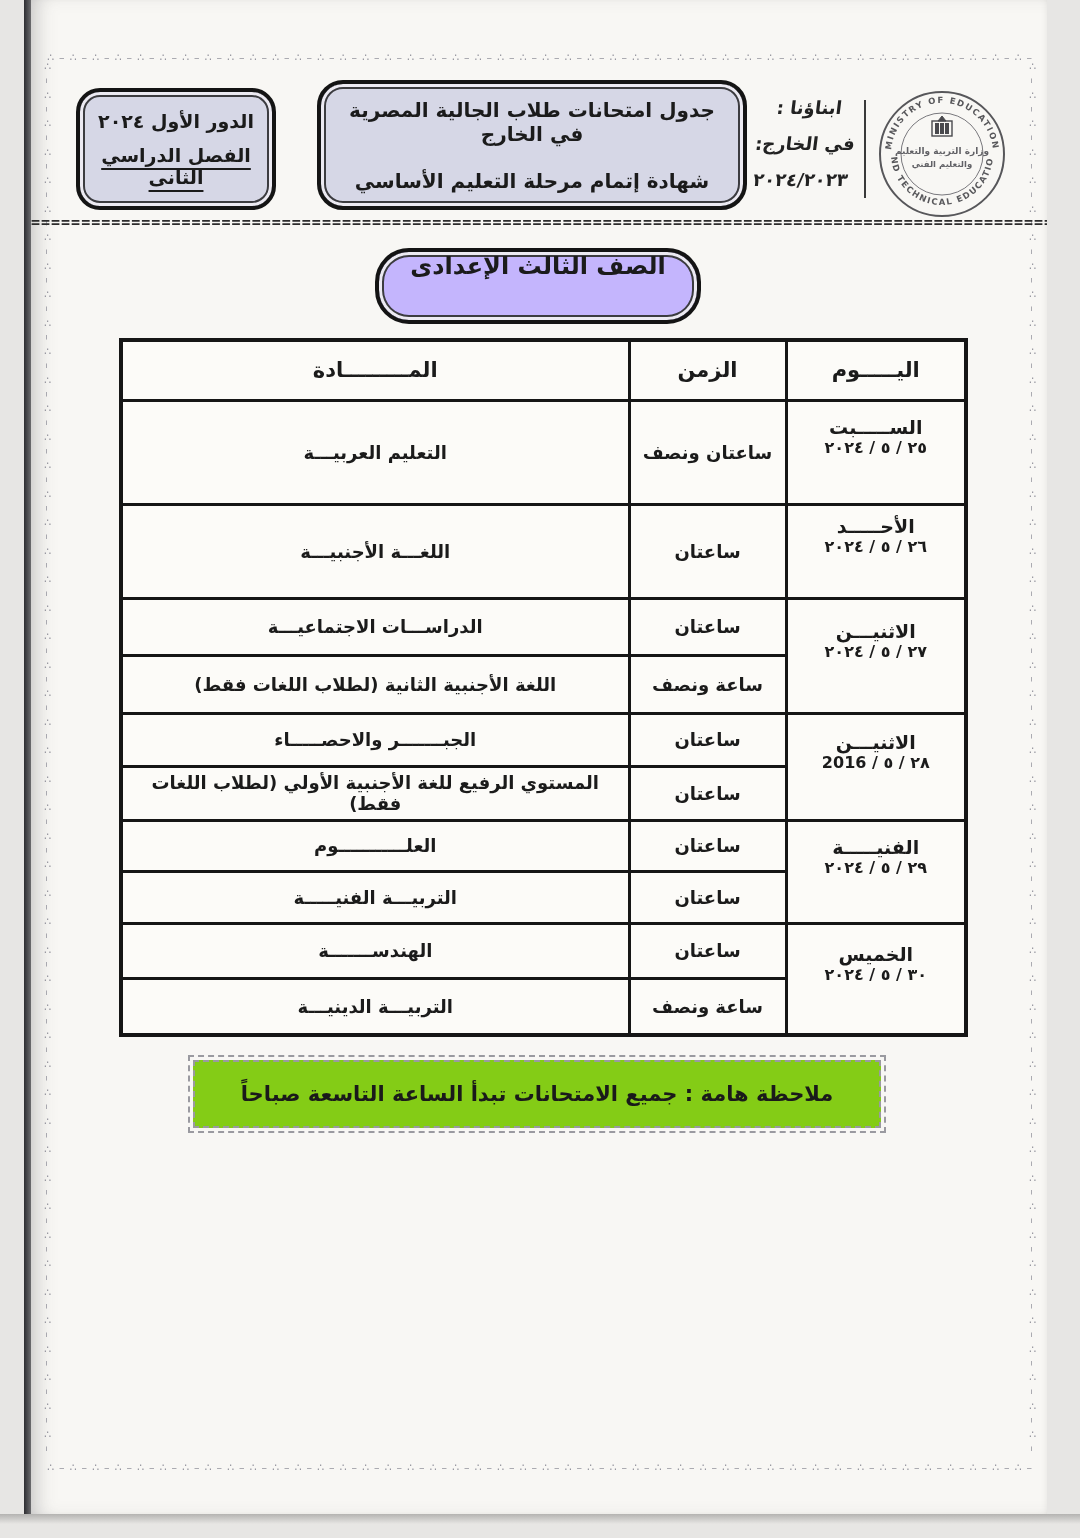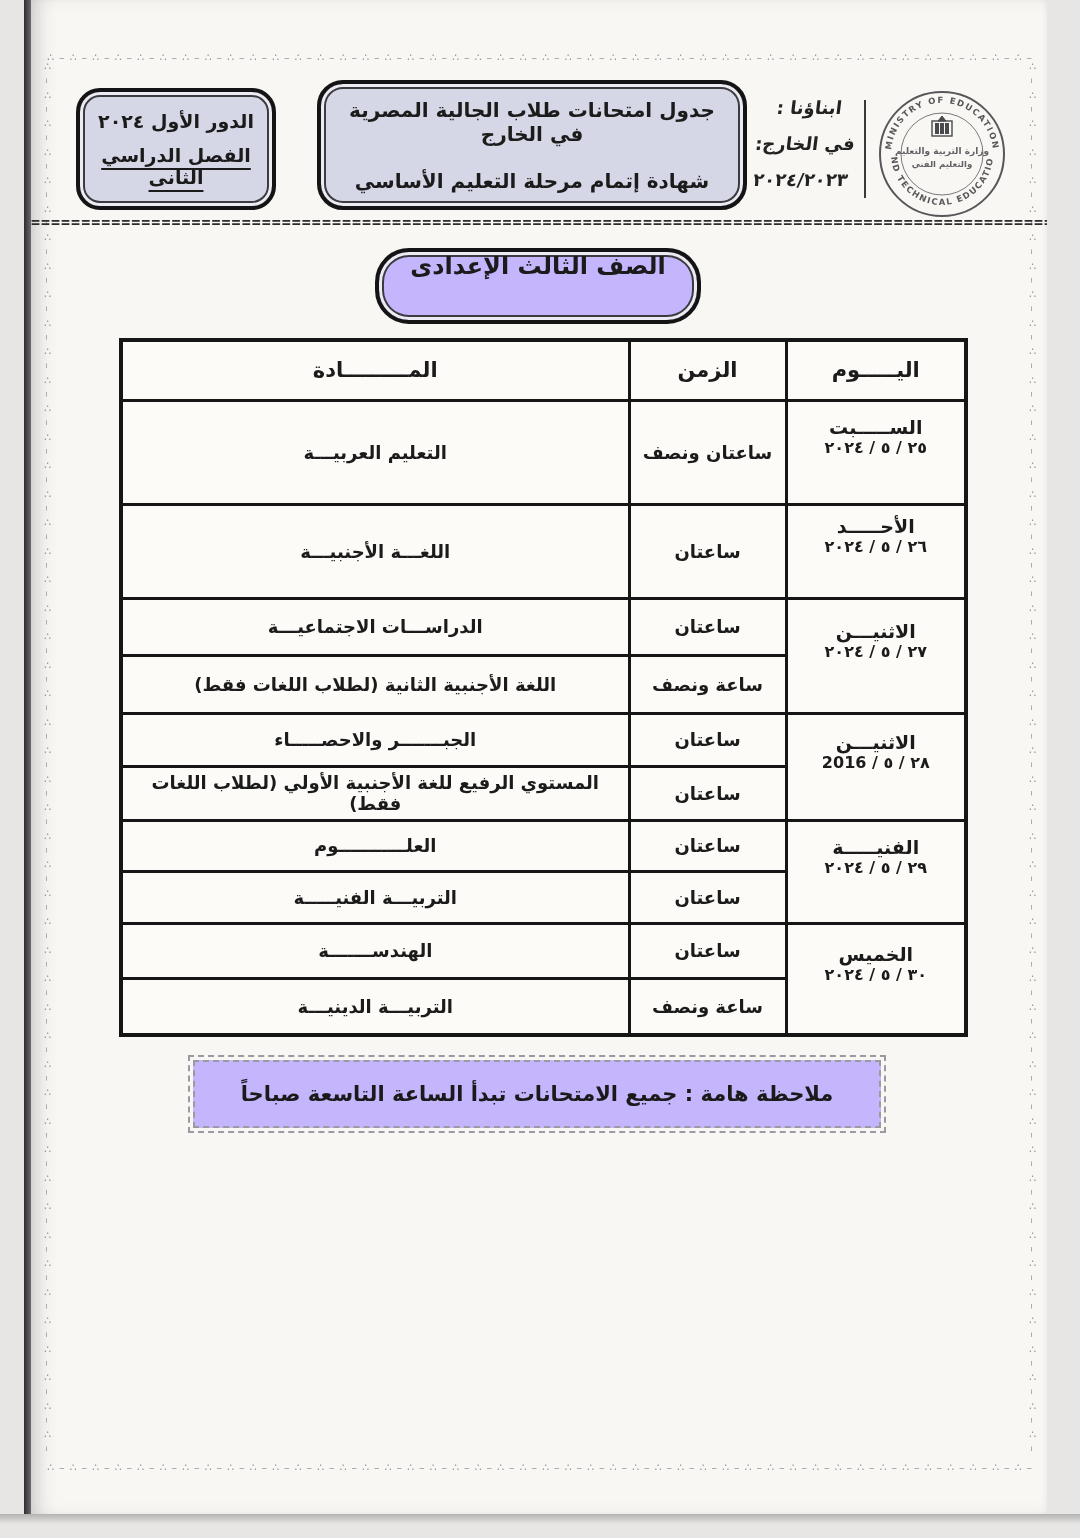--- a/index.html
+++ b/index.html
@@ -75,21 +75,21 @@
   .sched td.time { font-size:18px;margin-top:24px; }
   .sched td.subj { font-size:18px; }
   .sched tr.subrow td { border-top-width:2px; }
   .day-cell { padding:4px 2px; }
   .day-inner { display:flex; flex-direction:column; justify-content:flex-start; align-items:center; height:100%; min-height:72px; }
   .day-name { font-size:19px; }
   .day-date { font-size:16px; letter-spacing:1px; }
 
   .note-box {
     position:absolute; left:162px; top:1060px; width:688px; height:68px;
-    background:#c4b5fd;
+    background:#84cc16;
     border:2px dashed #9a9aa0; outline:2px dashed #9a9aa0; outline-offset:3px;
     display:flex; align-items:center; justify-content:center;
     font-weight:bold; font-size:21px; color:#1a1a1a;
   }
 </style>
 </head>
 <body>
 
 <div class="scan-edge"></div>
 <div class="scan-bottom"></div>

